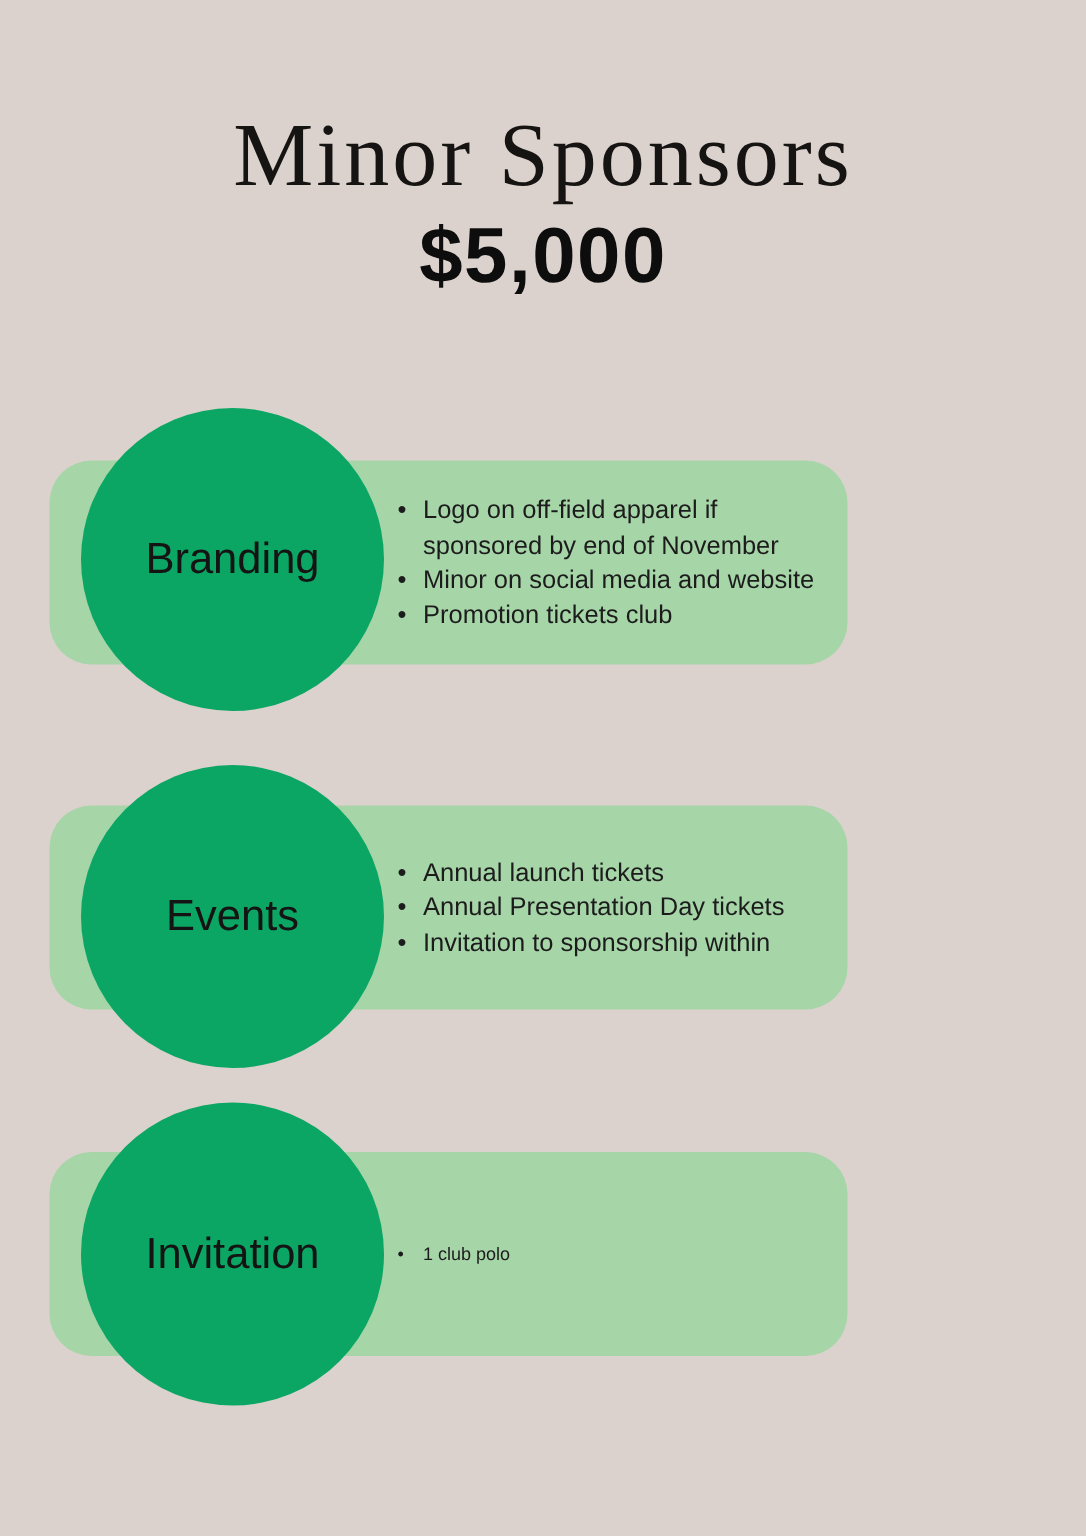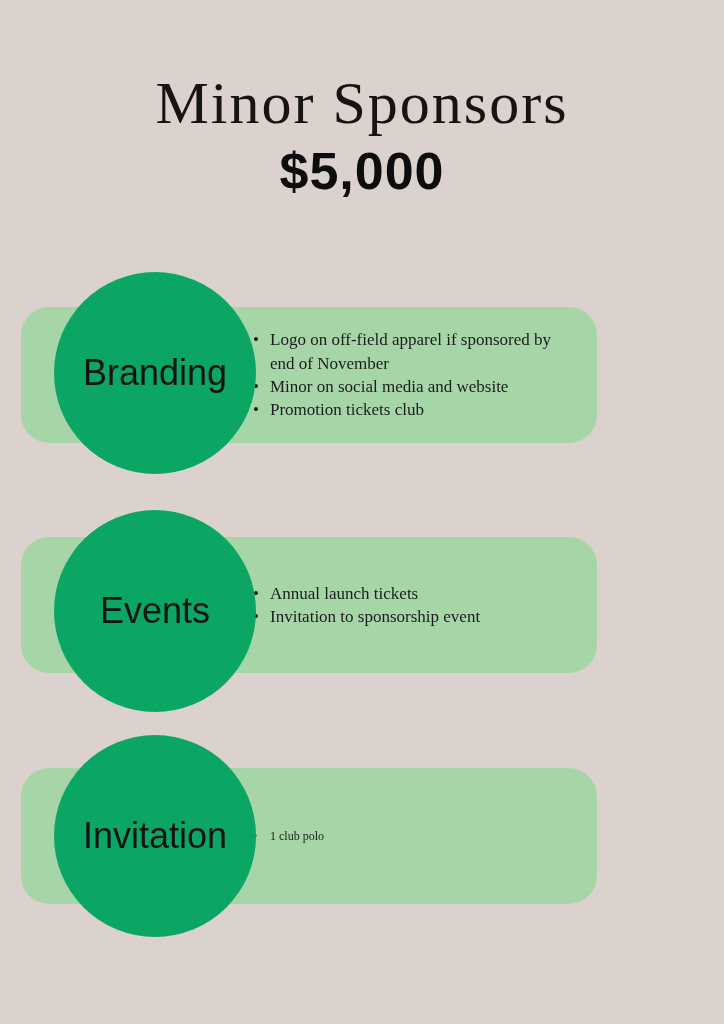--- a/index.html
+++ b/index.html
@@ -29,26 +29,26 @@
   }
   .subtitle{
     position:absolute;top:143px;left:0;right:0;
     text-align:center;
     font-weight:800;
     font-size:52px;line-height:1.1;
     letter-spacing:1px;
     color:#0d0d0d;
   }
   .panel{
-    position:absolute;left:21px;width:576px;height:136px;
+    position:absolute;left:33px;width:532px;height:136px;
     background:var(--panel-green);
     border-radius:28px;
     box-sizing:border-box;
     display:flex;align-items:center;
-    padding-left:230px;padding-right:22px;font-family:Liberation Serif, serif;
+    padding-left:230px;padding-right:22px;
   }
   .p1{top:307px}.p2{top:537px}.p3{top:768px}
   .bullets{
     list-style:none;margin:0;padding:0;
     font-size:17px;line-height:1.38;
     color:#1c1c1c;
     max-width:412px;
   }
   .bullets.small{font-size:12px;}
   .bullets li{position:relative;padding-left:19px;}
@@ -57,21 +57,21 @@
     position:absolute;left:2px;top:0;
   }
   .circle{
     position:absolute;left:54px;width:202px;height:202px;
     border-radius:50%;
     background:var(--circle-green);
     display:flex;align-items:center;justify-content:center;
   }
   .c1{top:272px}.c2{top:510px}.c3{top:735px}
   .circle-label{
-    font-size:36px;line-height:1;
+    font-size:29px;line-height:1;
     color:#141414;
     white-space:nowrap;
   }
 </style>
 </head>
 <body>
 
 <div class="canvas">
 
   <h1 class="title">Minor Sponsors</h1>
@@ -84,21 +84,22 @@
       <li>Promotion tickets club</li>
     </ul>
   </div>
   <div class="circle c1">
     <span class="circle-label">Branding</span>
   </div>
 
   <div class="panel p2">
     <ul class="bullets">
       <li>Annual launch tickets</li>
-      <li>Invitation to sponsorship event</li>
+      <li>Annual Presentation Day tickets</li>
+      <li>Invitation to sponsorship within</li>
     </ul>
   </div>
   <div class="circle c2">
     <span class="circle-label">Events</span>
   </div>
 
   <div class="panel p3">
     <ul class="bullets small">
       <li>1 club polo</li>
     </ul>

